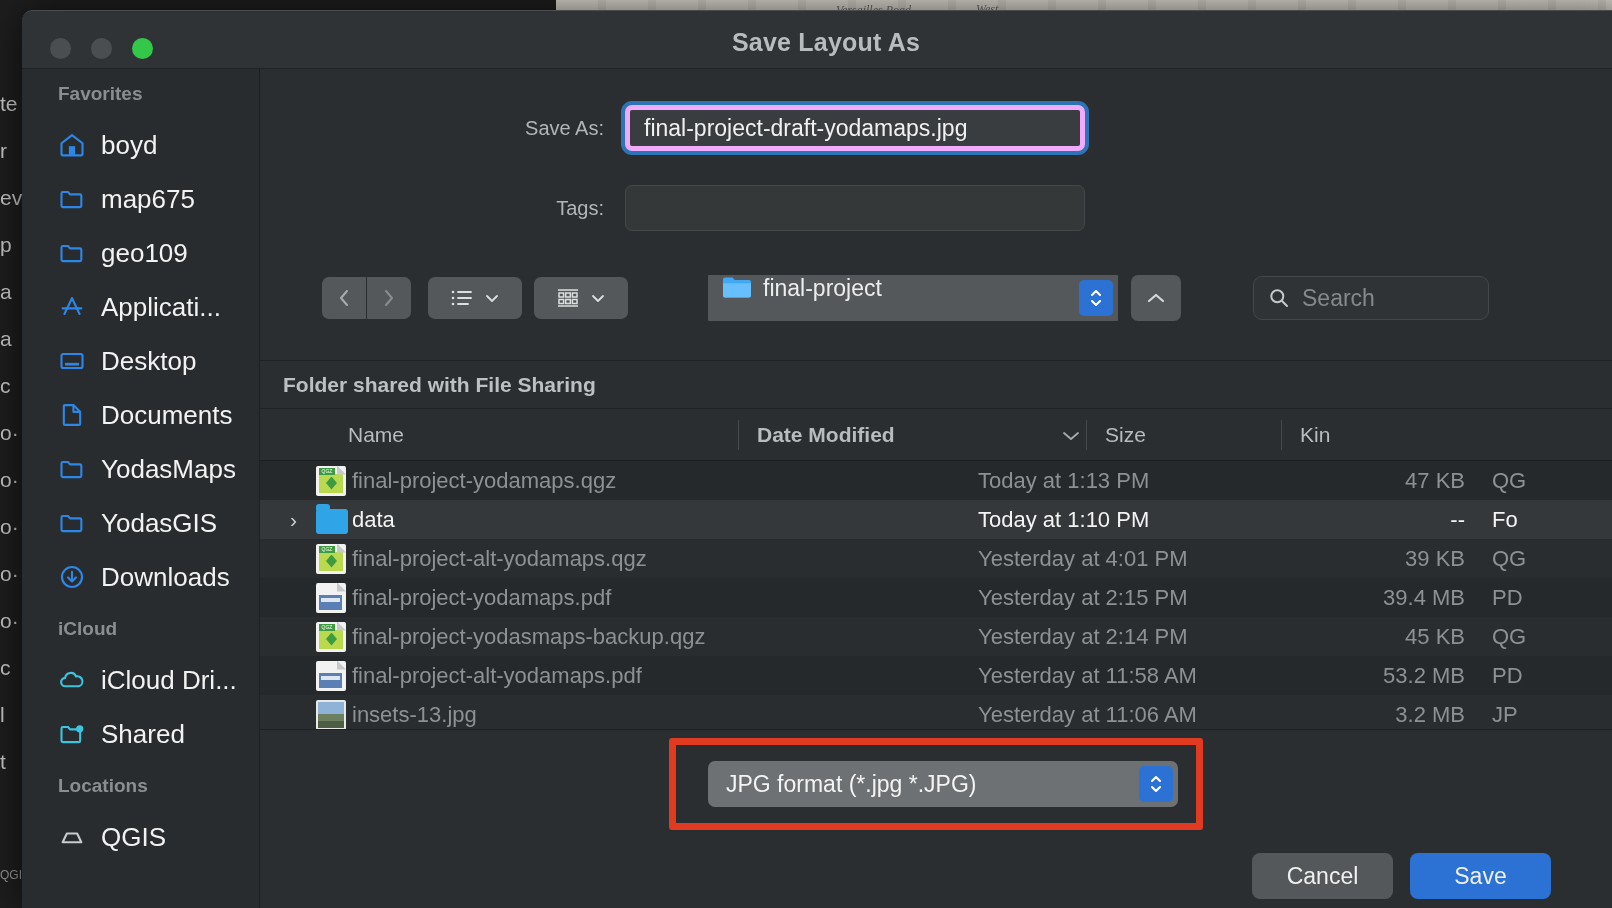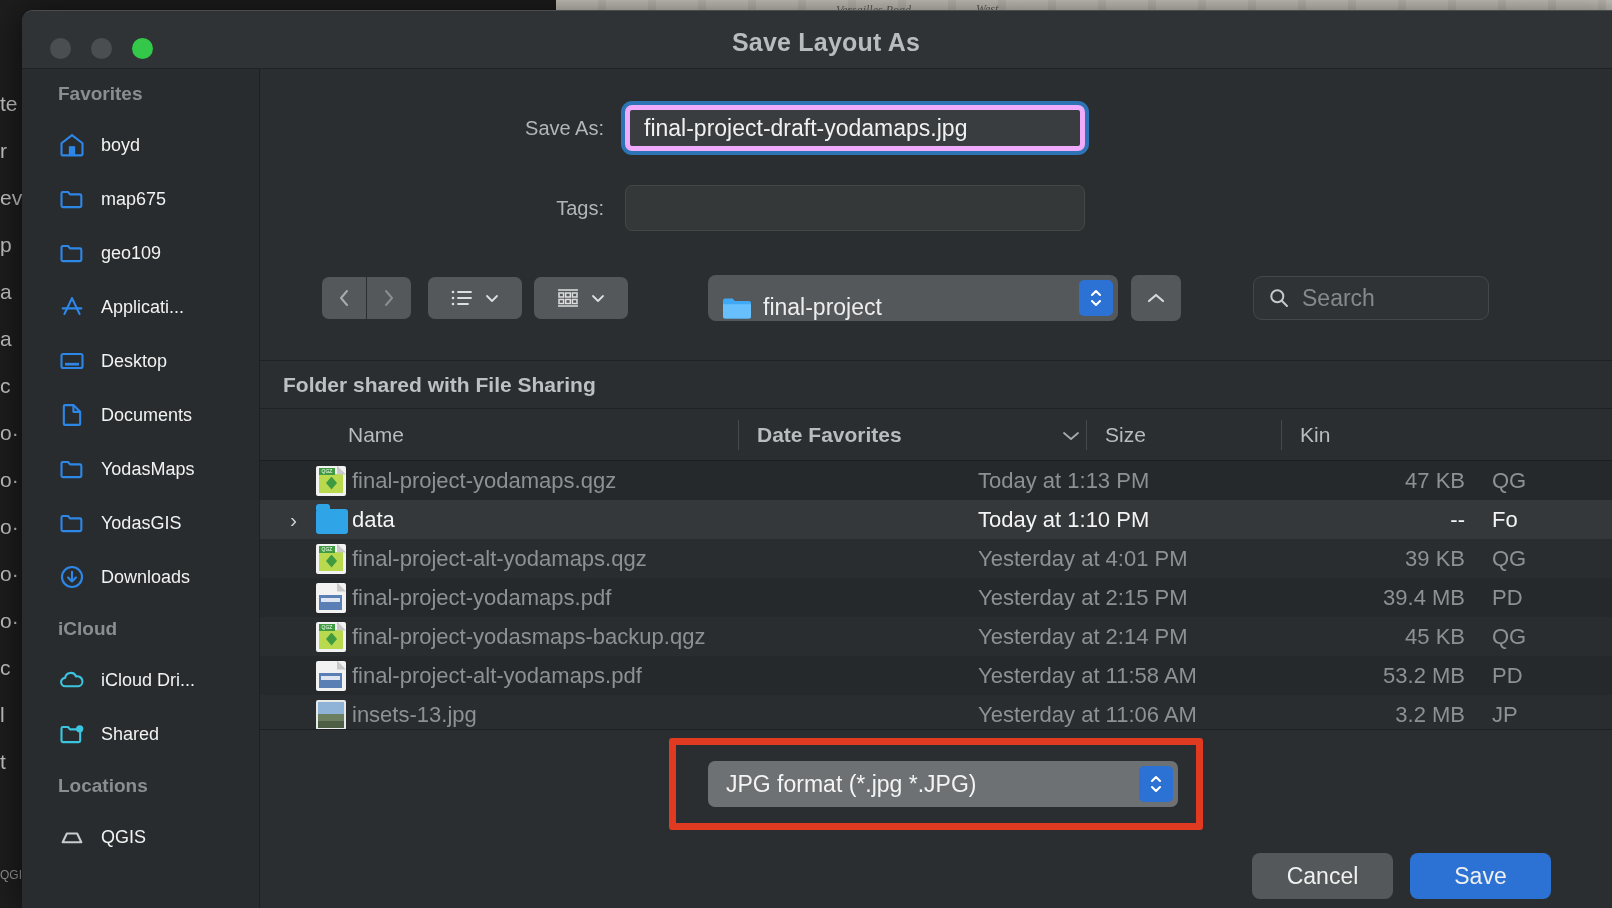--- a/index.html
+++ b/index.html
@@ -71,21 +71,21 @@
     position: absolute; left: 0; top: 0; width: 238px; height: 840px;
     background: #292c2e; border-right: 1px solid #1d1f20;
     overflow: hidden;
   }
   .side-group {
     font-size: 19px; color: #8b8e90; font-weight: bold;
     padding: 0 0 0 36px; margin-top: 14px; margin-bottom: 13px;
   }
   .side-item {
     display: flex; align-items: center; height: 54px;
-    padding-left: 36px; gap: 15px; color: #f2f2f2; font-size: 18px;
+    padding-left: 36px; gap: 15px; color: #f2f2f2; font-size: 26px;
   }
   .side-item .ico { width: 28px; height: 28px; display: block; flex: none; }
   .side-item .lbl { white-space: nowrap; overflow: hidden; }
 
   
   .pane { position: absolute; left: 238px; top: 0; right: 0; height: 840px; }
 
   .form-area { position: relative; height: 200px; background: #2b2e30; }
   .field-row { position: absolute; display: flex; align-items: center; }
   .field-label {
@@ -116,22 +116,22 @@
     display: flex; align-items: center; justify-content: center;
     color: #d8dadb;
   }
   .nav-left  { left: 62px; top: 8px; width: 44px; height: 42px; border-radius: 7px 0 0 7px; }
   .nav-right { left: 107px; top: 8px; width: 44px; height: 42px; border-radius: 0 7px 7px 0; }
   .view-list { left: 168px; top: 8px; width: 94px; height: 42px; gap: 10px; }
   .view-grid { left: 274px; top: 8px; width: 94px; height: 42px; gap: 10px; }
 
   .path-pop {
     position: absolute; left: 448px; top: 6px; width: 410px; height: 46px;
-    background: #55585a; border-radius: 8px;
-    display: flex; align-items: flex-end; padding-left: 14px; gap: 11px;
+    background: #55585a; border-radius: 1px;
+    display: flex; align-items: flex-start; padding-left: 14px; gap: 11px;
   }
   .path-pop .pname { color: #ededed; font-size: 23px; }
   .stepper {
     position: absolute; right: 5px; top: 5px; width: 34px; height: 36px;
     background: #2b72d4; border-radius: 5px;
     display: flex; flex-direction: column; align-items: center; justify-content: center; gap: 2px;
   }
   .up-btn {
     position: absolute; left: 871px; top: 6px; width: 50px; height: 46px;
     background: #55585a; border-radius: 7px;
@@ -524,21 +524,21 @@
             </span>
             <span class="search-ph">Search</span>
           </div>
         </div>
 
         <div class="share-banner">Folder shared with File Sharing</div>
 
         <div class="col-head">
           <div class="ch ch-name">Name</div>
           <div class="sep" style="left:478px;"></div>
-          <div class="ch ch-date">Date Favorites</div>
+          <div class="ch ch-date">Date Modified</div>
           <div class="sort-caret">
             <svg width="22" height="14" viewBox="0 0 22 14" fill="none" stroke="#a7aaac" stroke-width="1.8" stroke-linecap="round" stroke-linejoin="round">
                 <path d="M4 5l7 6 7-6"></path>
               </svg>
           </div>
           <div class="sep" style="left:826px;"></div>
           <div class="ch ch-size">Size</div>
           <div class="sep" style="left:1021px;"></div>
           <div class="ch ch-kind">Kin</div>
         </div>

